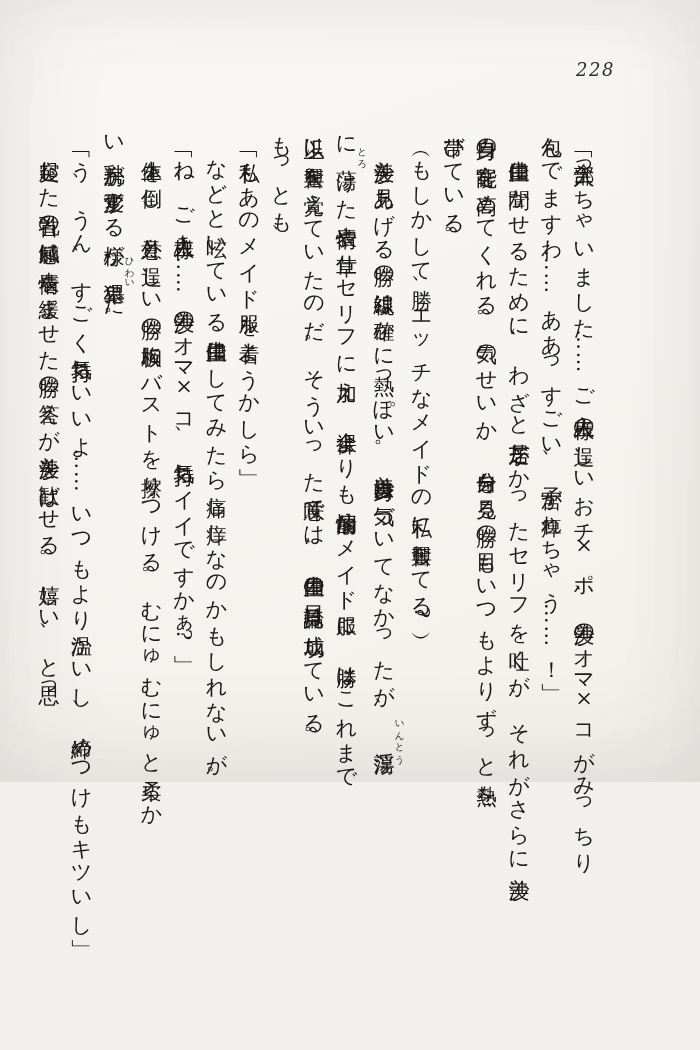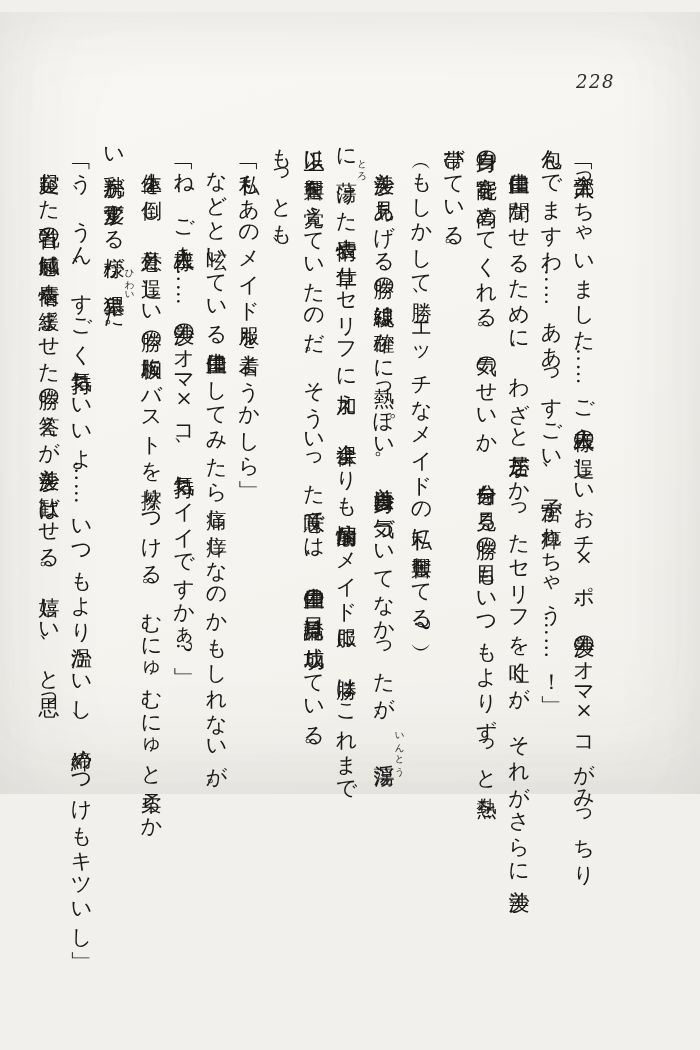--- a/index.html
+++ b/index.html
@@ -11,21 +11,20 @@
     height: 1050px;
     overflow: hidden;
     background: #f1f0ec;
     font-family: "DejaVu Serif", "Liberation Serif", serif;
   }
   .page {
     position: relative;
     width: 700px;
     height: 782px;
     background: linear-gradient(160deg, #f8f7f4 0%, #f5f4f0 55%, #f1f0eb 100%);
-    margin-top: 12px;
   }
   .page-number {
     position: absolute;
     left: 576px;
     top: 59px;
     font-size: 18px;
     font-style: italic;
     letter-spacing: 1.5px;
     color: #2e2d2b;
   }

